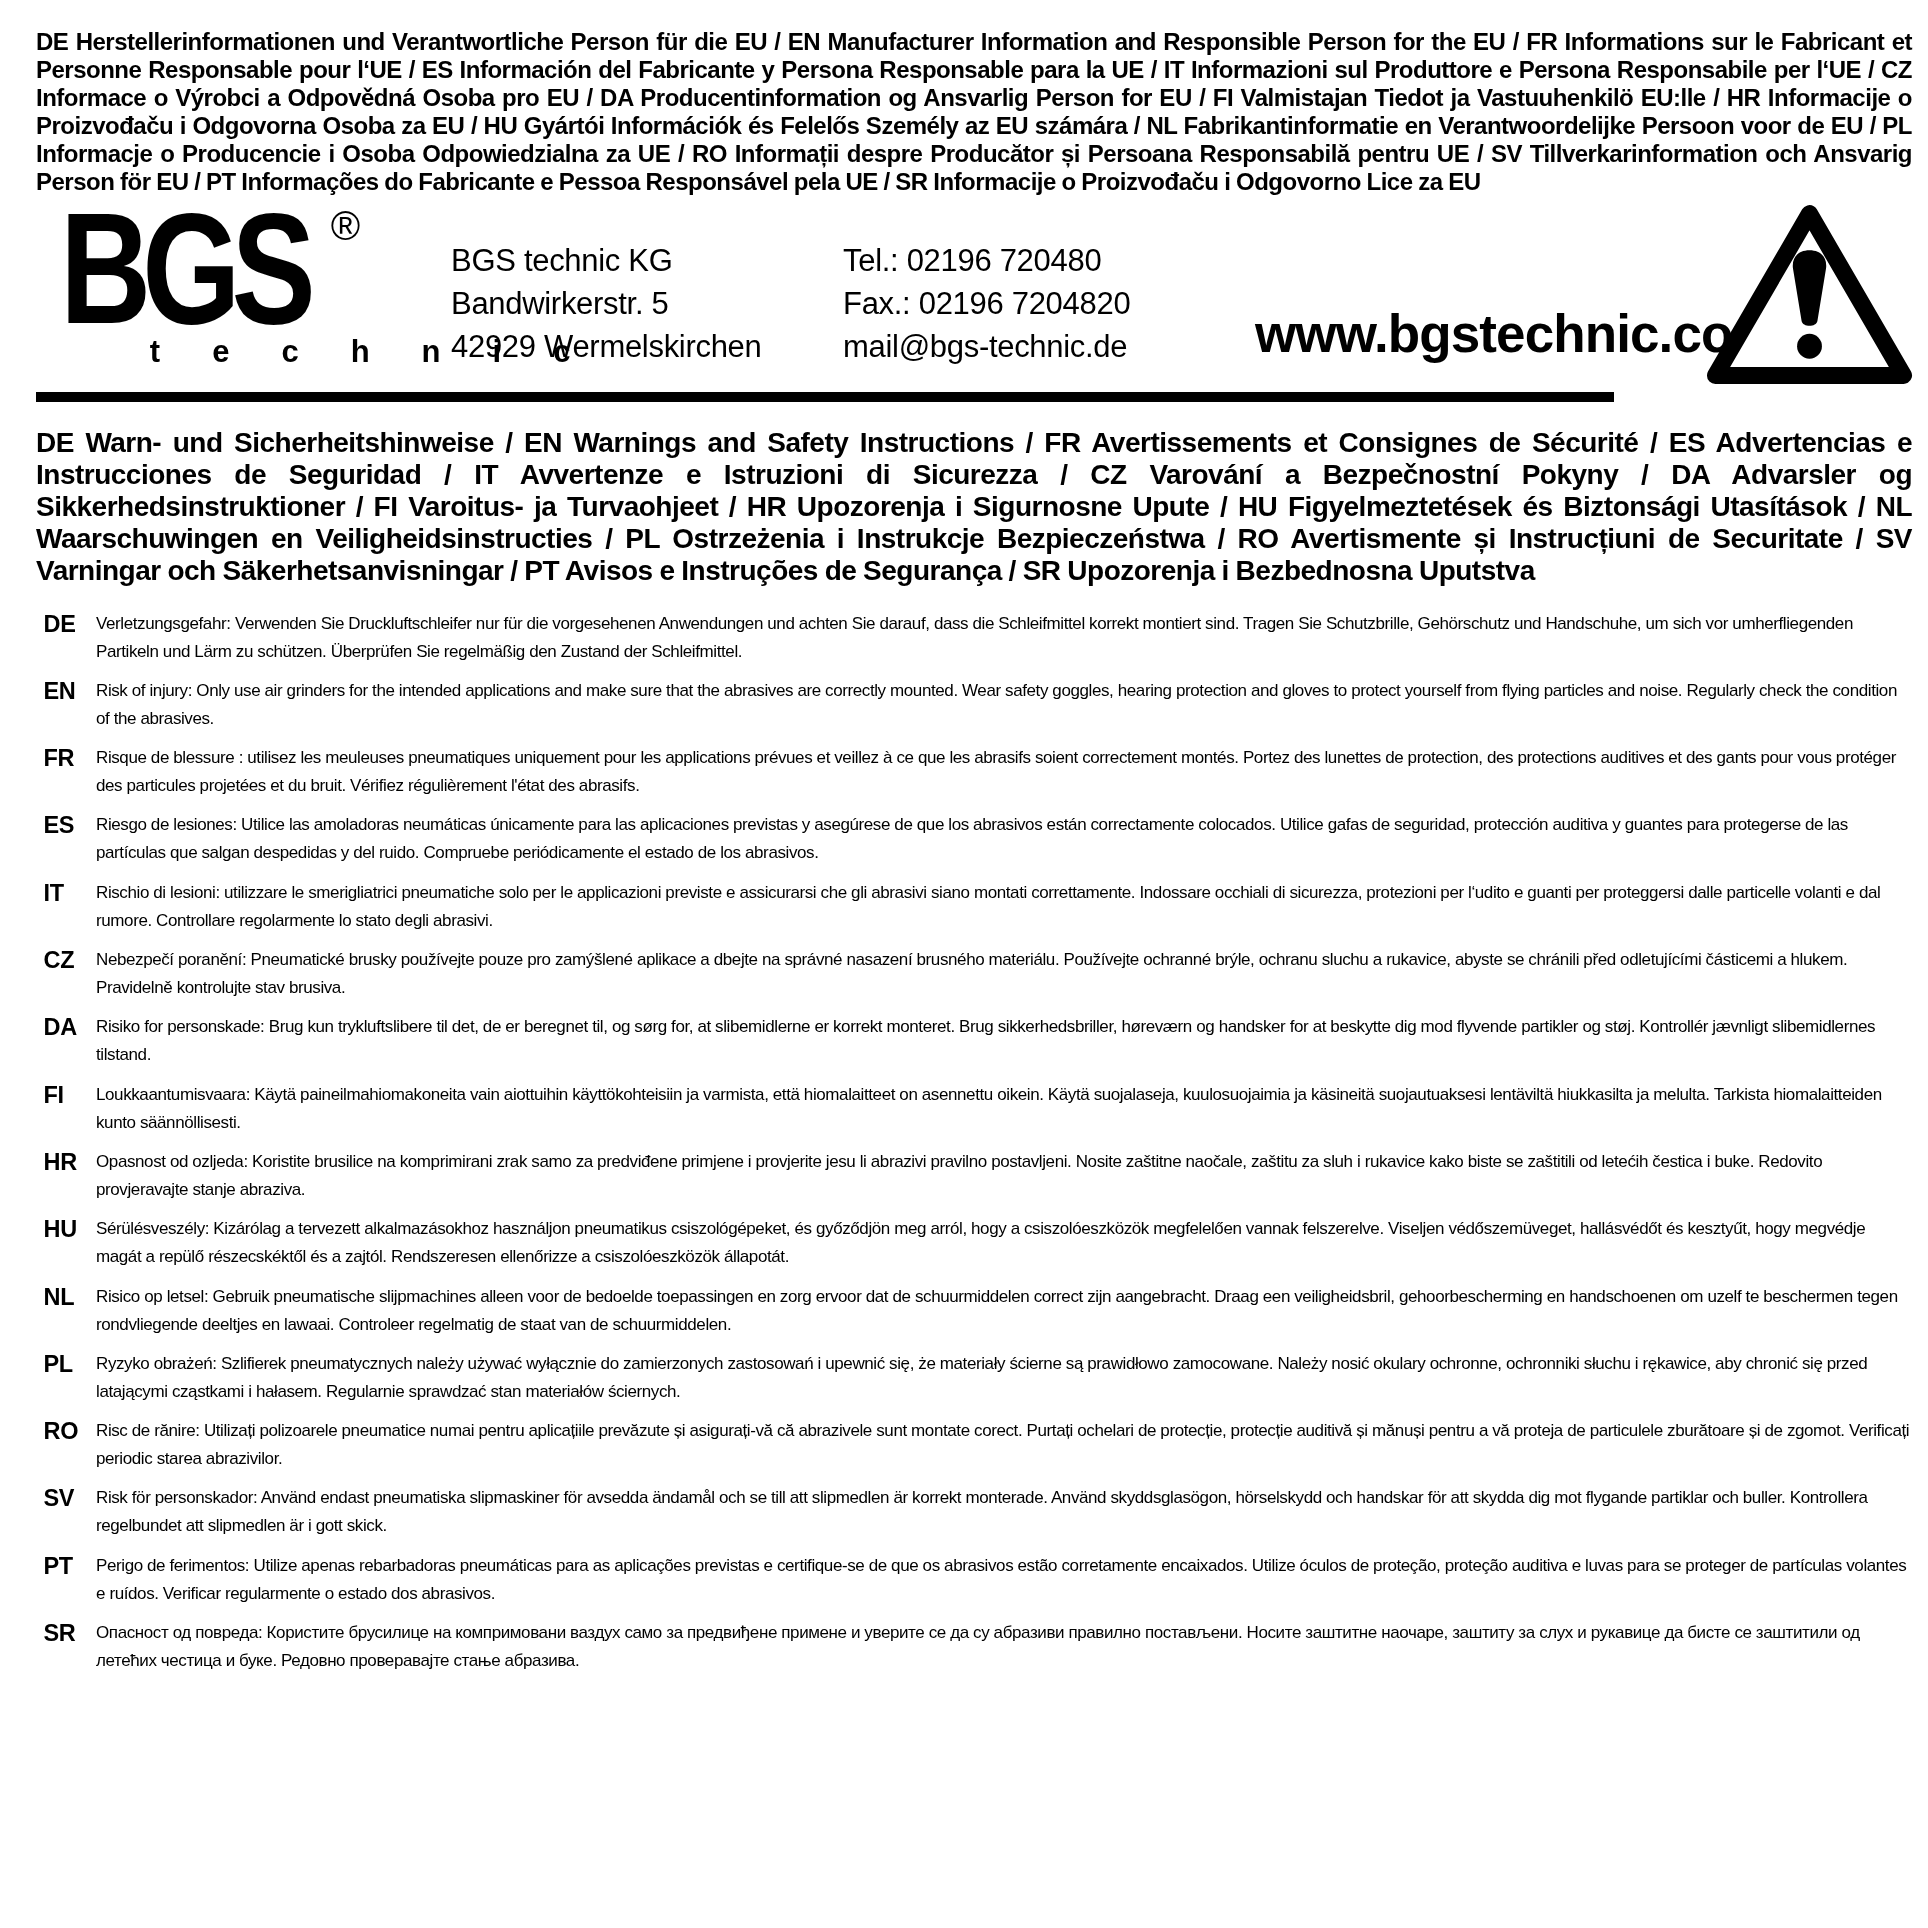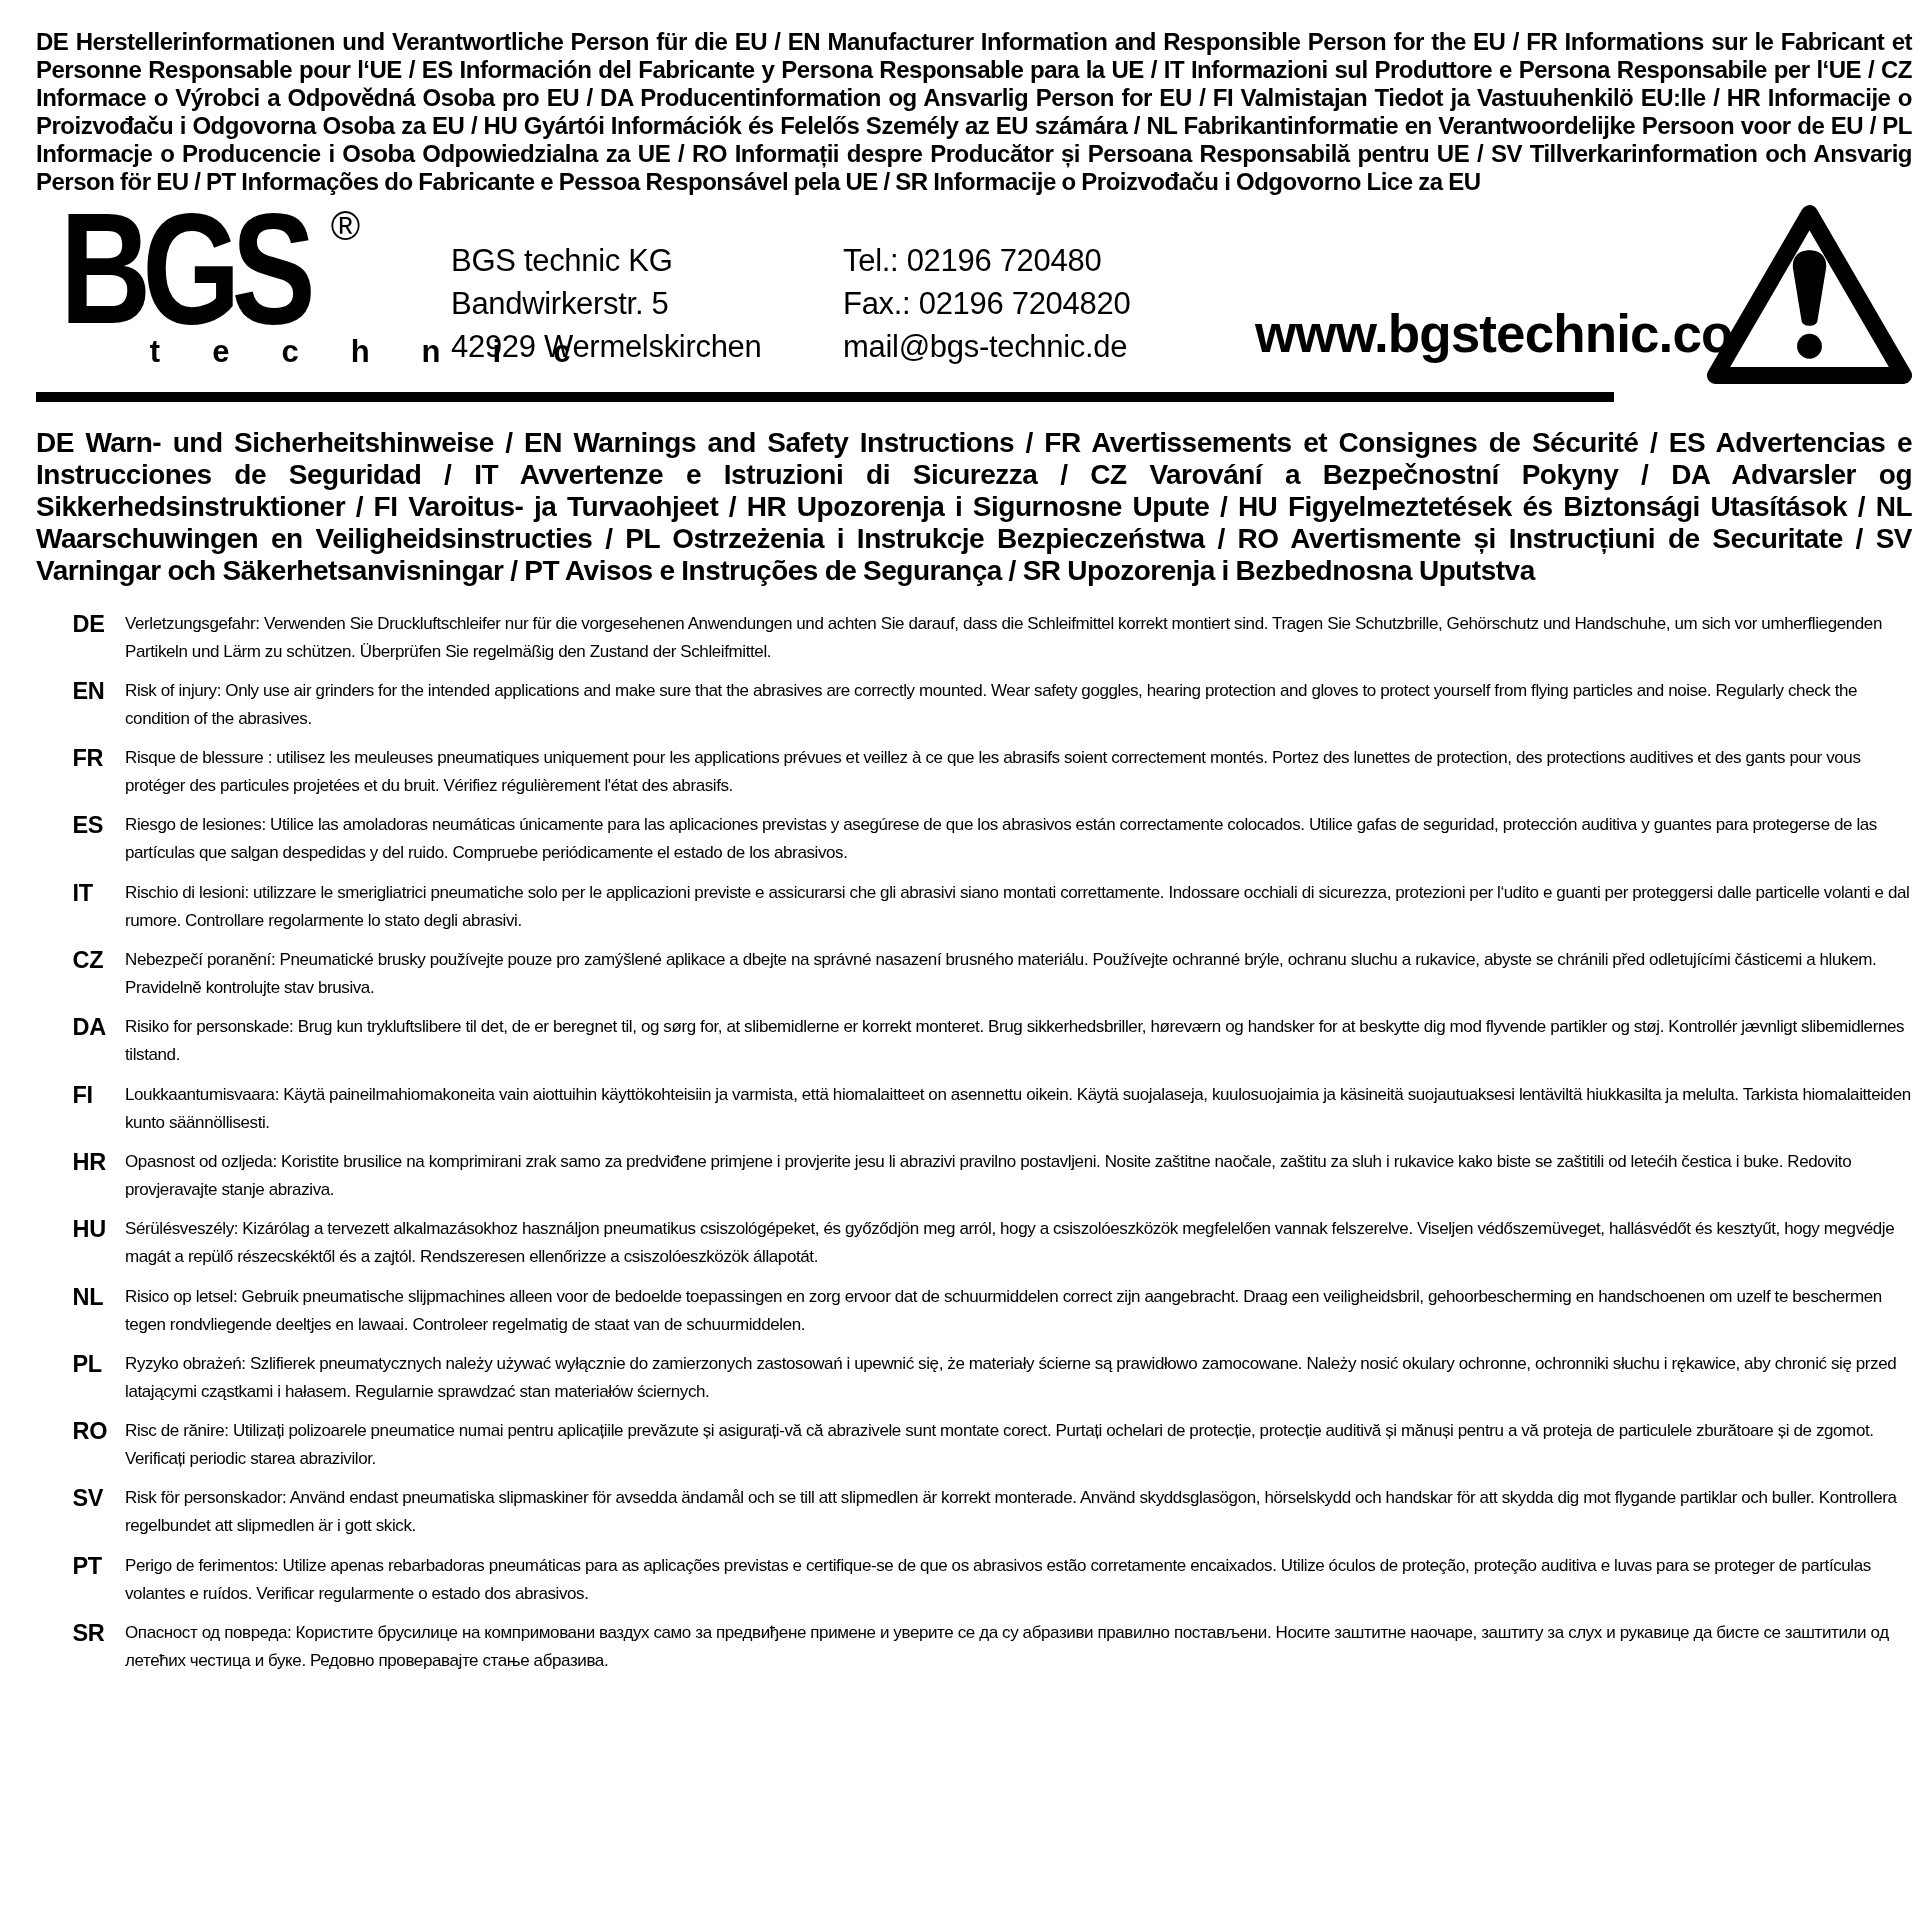--- a/index.html
+++ b/index.html
@@ -32,21 +32,21 @@
 
   .divider { width:1578px; height:10.4px; background:#000; margin-top:3.8px; }
 
   .warn-title {
     margin-top:24.5px; font-weight:700; font-size:28px; line-height:32px;
     letter-spacing:-0.5px; word-spacing:-0.5px; text-align:justify;
   }
 
   .warn-list { margin-top:22.6px; }
   .warn-row { display:flex; margin-bottom:11.3px; }
-  .warn-code { flex:0 0 60px; padding-left:7.5px; font-weight:700; font-size:23.5px; line-height:28px; letter-spacing:-0.3px;margin-left:29px; }
+  .warn-code { flex:0 0 60px; padding-left:7.5px; font-weight:700; font-size:23.5px; line-height:28px; letter-spacing:-0.3px; }
   .warn-text { flex:1; font-size:17px; line-height:28px; letter-spacing:-0.4px; }
 </style>
 </head>
 <body>
 
 <div class="page">
 
   <p class="top-para">DE Herstellerinformationen und Verantwortliche Person für die EU / EN Manufacturer Information and Responsible Person for the EU / FR Informations sur le Fabricant et Personne Responsable pour l‘UE / ES Información del Fabricante y Persona Responsable para la UE / IT Informazioni sul Produttore e Persona Responsabile per l‘UE / CZ Informace o Výrobci a Odpovědná Osoba pro EU / DA Producentinformation og Ansvarlig Person for EU / FI Valmistajan Tiedot ja Vastuuhenkilö EU:lle / HR Informacije o Proizvođaču i Odgovorna Osoba za EU / HU Gyártói Információk és Felelős Személy az EU számára / NL Fabrikantinformatie en Verantwoordelijke Persoon voor de EU / PL Informacje o Producencie i Osoba Odpowiedzialna za UE / RO Informații despre Producător și Persoana Responsabilă pentru UE / SV Tillverkarinformation och Ansvarig Person för EU / PT Informações do Fabricante e Pessoa Responsável pela UE / SR Informacije o Proizvođaču i Odgovorno Lice za EU</p>
 
   <div class="brand-row">

